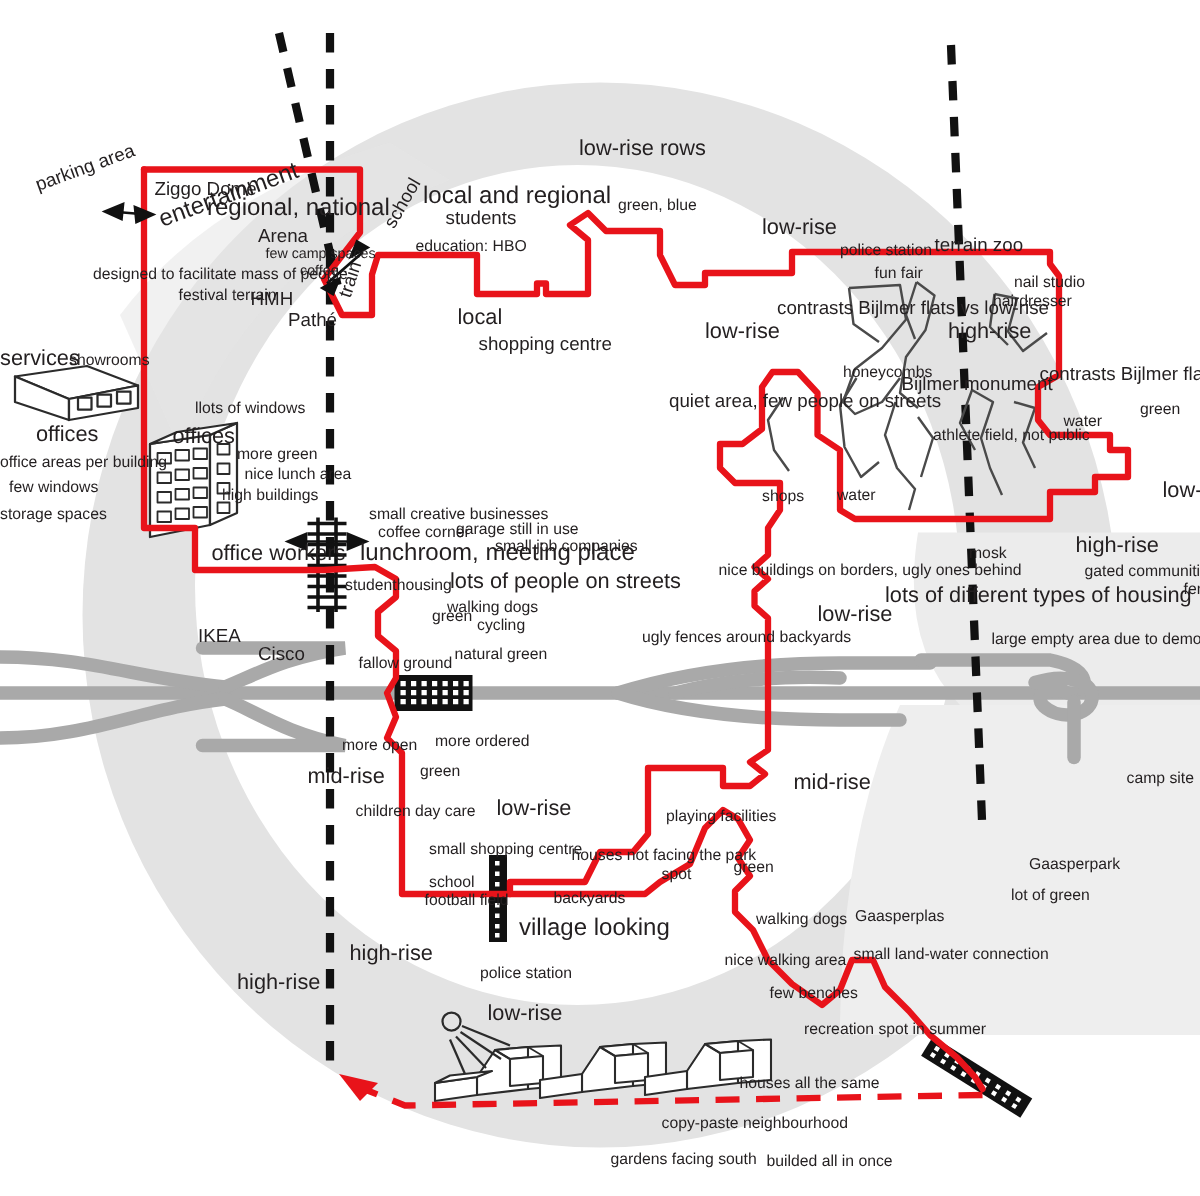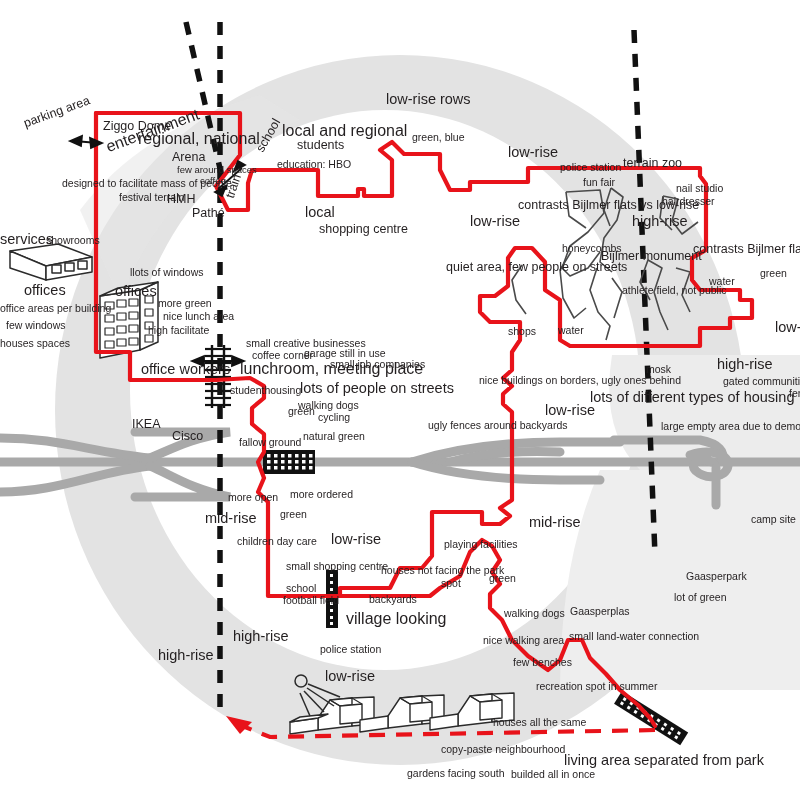--- a/index.html
+++ b/index.html
@@ -385,21 +385,21 @@
       </g>
     </g>
   </svg>
 
   <div id="labels">
       <div class="lbl sz-md" style="left: 22px; top: 118px; transform: rotate(-20deg); transform-origin: left top;">parking area</div>
       <div class="lbl sz-md" style="left: 103px; top: 120px; transform-origin: left top;">Ziggo Dome</div>
       <div class="lbl sz-xl" style="left: 104px; top: 140px; transform: rotate(-20deg); transform-origin: left top;">entertainment</div>
       <div class="lbl sz-xl" style="left: 138px; top: 131px; transform-origin: left top;">regional, national</div>
       <div class="lbl sz-md" style="left: 172px; top: 151px; transform-origin: left top;">Arena</div>
-      <div class="lbl sz-xs" style="left: 177px; top: 165px; transform-origin: left top;">few around spaces</div>
+      <div class="lbl sz-xs" style="left: 177px; top: 165px; transform-origin: left top;">few camp spaces</div>
       <div class="lbl sz-xs" style="left: 200px; top: 176px; transform-origin: left top;">coffee</div>
       <div class="lbl sz-sm" style="left: 62px; top: 178px; transform-origin: left top;">designed to facilitate mass of people</div>
       <div class="lbl sz-sm" style="left: 119px; top: 192px; transform-origin: left top;">festival terrain</div>
       <div class="lbl sz-md" style="left: 167px; top: 193px; transform-origin: left top;">HMH</div>
       <div class="lbl sz-md" style="left: 192px; top: 207px; transform-origin: left top;">Pathé</div>
       <div class="lbl sz-md" style="left: 224px; top: 196px; transform: rotate(-72deg); transform-origin: left top;">train</div>
       <div class="lbl sz-md" style="left: 254px; top: 148px; transform: rotate(-60deg); transform-origin: left top;">school</div>
       <div class="lbl sz-xl" style="left: 282px; top: 123px; transform-origin: left top; text-align: right;">local and regional</div>
       <div class="lbl sz-md" style="left: 297px; top: 139px; transform-origin: left top;">students</div>
       <div class="lbl sz-sm" style="left: 277px; top: 159px; transform-origin: left top;">education: HBO</div>
@@ -421,26 +421,26 @@
       <div class="lbl sz-md" style="left: 693px; top: 243px; transform-origin: left top;">contrasts Bijlmer flats vs low-rise</div>
       <div class="lbl sz-md" style="left: 446px; top: 261px; transform-origin: left top;">quiet area, few people on streets</div>
       <div class="lbl sz-sm" style="left: 709px; top: 276px; transform-origin: left top;">water</div>
       <div class="lbl sz-sm" style="left: 760px; top: 268px; transform-origin: left top;">green</div>
       <div class="lbl sz-sm" style="left: 622px; top: 285px; transform-origin: left top;">athlete field, not public</div>
       <div class="lbl sz-lg" style="left: 0px; top: 232px; transform-origin: left top;">services</div>
       <div class="lbl sz-sm" style="left: 46px; top: 235px; transform-origin: left top;">showrooms</div>
       <div class="lbl sz-lg" style="left: 24px; top: 283px; transform-origin: left top;">offices</div>
       <div class="lbl sz-sm" style="left: 0px; top: 303px; transform-origin: left top;">office areas per building</div>
       <div class="lbl sz-sm" style="left: 6px; top: 320px; transform-origin: left top;">few windows</div>
-      <div class="lbl sz-sm" style="left: 0px; top: 338px; transform-origin: left top;">houses spaces</div>
+      <div class="lbl sz-sm" style="left: 0px; top: 338px; transform-origin: left top;">storage spaces</div>
       <div class="lbl sz-sm" style="left: 130px; top: 267px; transform-origin: left top;">llots of windows</div>
       <div class="lbl sz-lg" style="left: 115px; top: 284px; transform-origin: left top;">offices</div>
       <div class="lbl sz-sm" style="left: 158px; top: 298px; transform-origin: left top;">more green</div>
       <div class="lbl sz-sm" style="left: 163px; top: 311px; transform-origin: left top;">nice lunch area</div>
-      <div class="lbl sz-sm" style="left: 148px; top: 325px; transform-origin: left top;">high facilitate</div>
+      <div class="lbl sz-sm" style="left: 148px; top: 325px; transform-origin: left top;">high buildings</div>
       <div class="lbl sz-lg" style="left: 141px; top: 362px; transform-origin: left top;">office workers</div>
       <div class="lbl sz-xl" style="left: 240px; top: 361px; transform-origin: left top;">lunchroom, meeting place</div>
       <div class="lbl sz-sm" style="left: 246px; top: 338px; transform-origin: left top;">small creative businesses</div>
       <div class="lbl sz-sm" style="left: 252px; top: 350px; transform-origin: left top;">coffee corner</div>
       <div class="lbl sz-sm" style="left: 304px; top: 348px; transform-origin: left top;">garage still in use</div>
       <div class="lbl sz-sm" style="left: 330px; top: 359px; transform-origin: left top;">small job companies</div>
       <div class="lbl sz-sm" style="left: 230px; top: 385px; transform-origin: left top;">studenthousing</div>
       <div class="lbl sz-lg" style="left: 300px; top: 381px; transform-origin: left top;">lots of people on streets</div>
       <div class="lbl sz-sm" style="left: 298px; top: 400px; transform-origin: left top;">walking dogs</div>
       <div class="lbl sz-sm" style="left: 288px; top: 406px; transform-origin: left top;">green</div>
@@ -487,15 +487,14 @@
       <div class="lbl sz-sm" style="left: 674px; top: 592px; transform-origin: left top;">lot of green</div>
       <div class="lbl sz-sm" style="left: 751px; top: 514px; transform-origin: left top;">camp site</div>
       <div class="lbl sz-lg" style="left: 233px; top: 629px; transform-origin: left top;">high-rise</div>
       <div class="lbl sz-lg" style="left: 158px; top: 648px; transform-origin: left top;">high-rise</div>
       <div class="lbl sz-sm" style="left: 320px; top: 644px; transform-origin: left top;">police station</div>
       <div class="lbl sz-lg" style="left: 325px; top: 669px; transform-origin: left top;">low-rise</div>
       <div class="lbl sz-sm" style="left: 493px; top: 717px; transform-origin: left top;">houses all the same</div>
       <div class="lbl sz-sm" style="left: 441px; top: 744px; transform-origin: left top;">copy-paste neighbourhood</div>
       <div class="lbl sz-sm" style="left: 407px; top: 768px; transform-origin: left top;">gardens facing south</div>
       <div class="lbl sz-sm" style="left: 511px; top: 769px; transform-origin: left top;">builded all in once</div>
-      <div class="lbl sz-lg" style="left: 564px; top: 753px; transform-origin: left top;">living area separated from park</div>
     </div>
 </div>
 
 </body></html>

